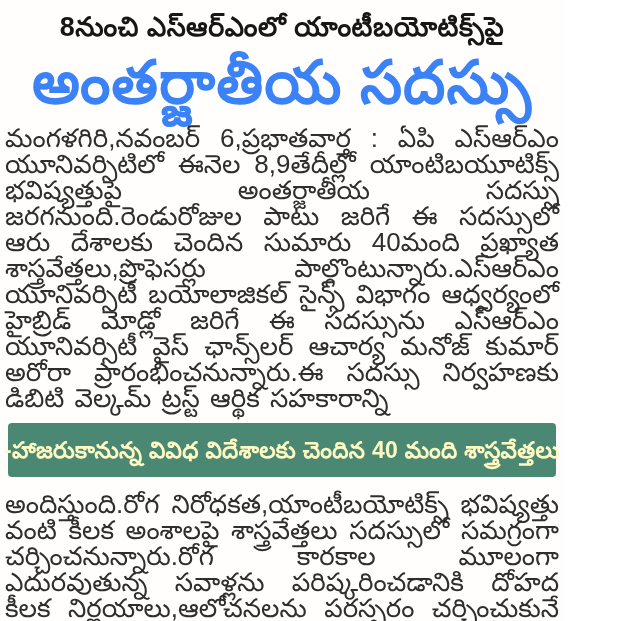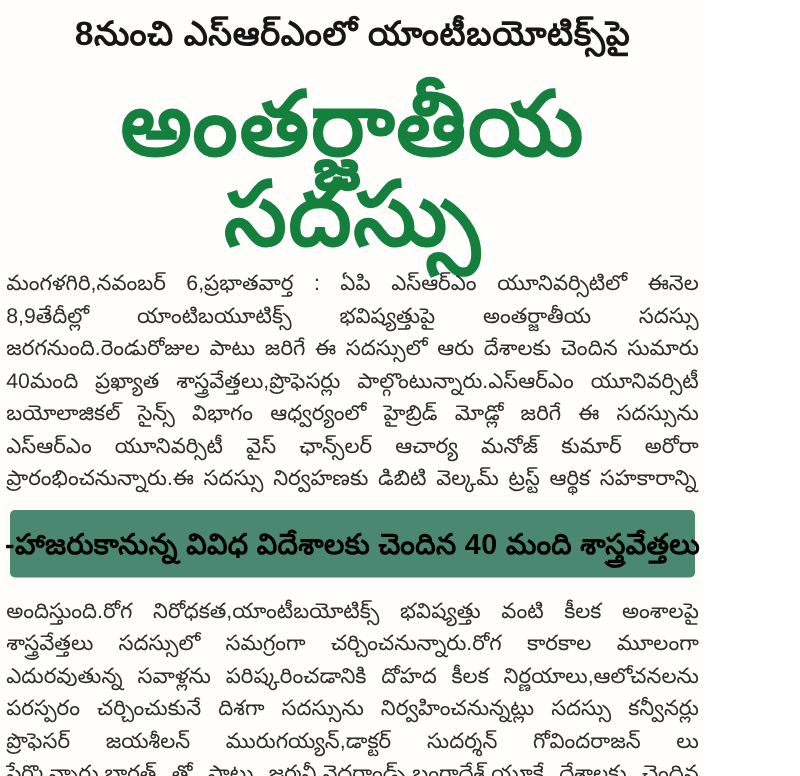--- a/index.html
+++ b/index.html
@@ -20,52 +20,52 @@
   .kicker {
     margin-top: 10px;
     text-align: center;
     font-size: 27px;
     line-height: 34px;
     font-weight: bold;
     color: #161616;
     letter-spacing: 0.5px;
   }
   .headline {
-    margin-top: 20px;
+    margin-top: 3px;
     text-align: center;
-    font-size: 72px;
+    font-size: 60px;
     line-height: 72px;
     font-weight: bold;
-    color: #15803d;
+    color: #3b82f6;
     letter-spacing: 1px;
   }
   .body-text {
     margin: 0 5px;
-    font-size: 17px;
+    font-size: 26px;
     line-height: 26px;
     text-align: justify;
     color: #2e2e2e;
     word-spacing: 3px;
   }
   .body-text.first {
     margin-top: 6px;
   }
   .highlight-band {
     margin: 12px 8px 14px 8px;
     height: 54px;
     background: #4b8873;
     border-radius: 4px;
     display: flex;
     align-items: center;
     justify-content: center;
     padding: 0 14px;
     box-sizing: border-box;
   }
   .highlight-band .band-text {
-    color: #000000;
+    color: #fef9c3;
     font-size: 23px;
     font-weight: bold;
     line-height: 28px;
     letter-spacing: 0.3px;
     white-space: nowrap;
   }
 </style>
 </head>
 <body>
 

